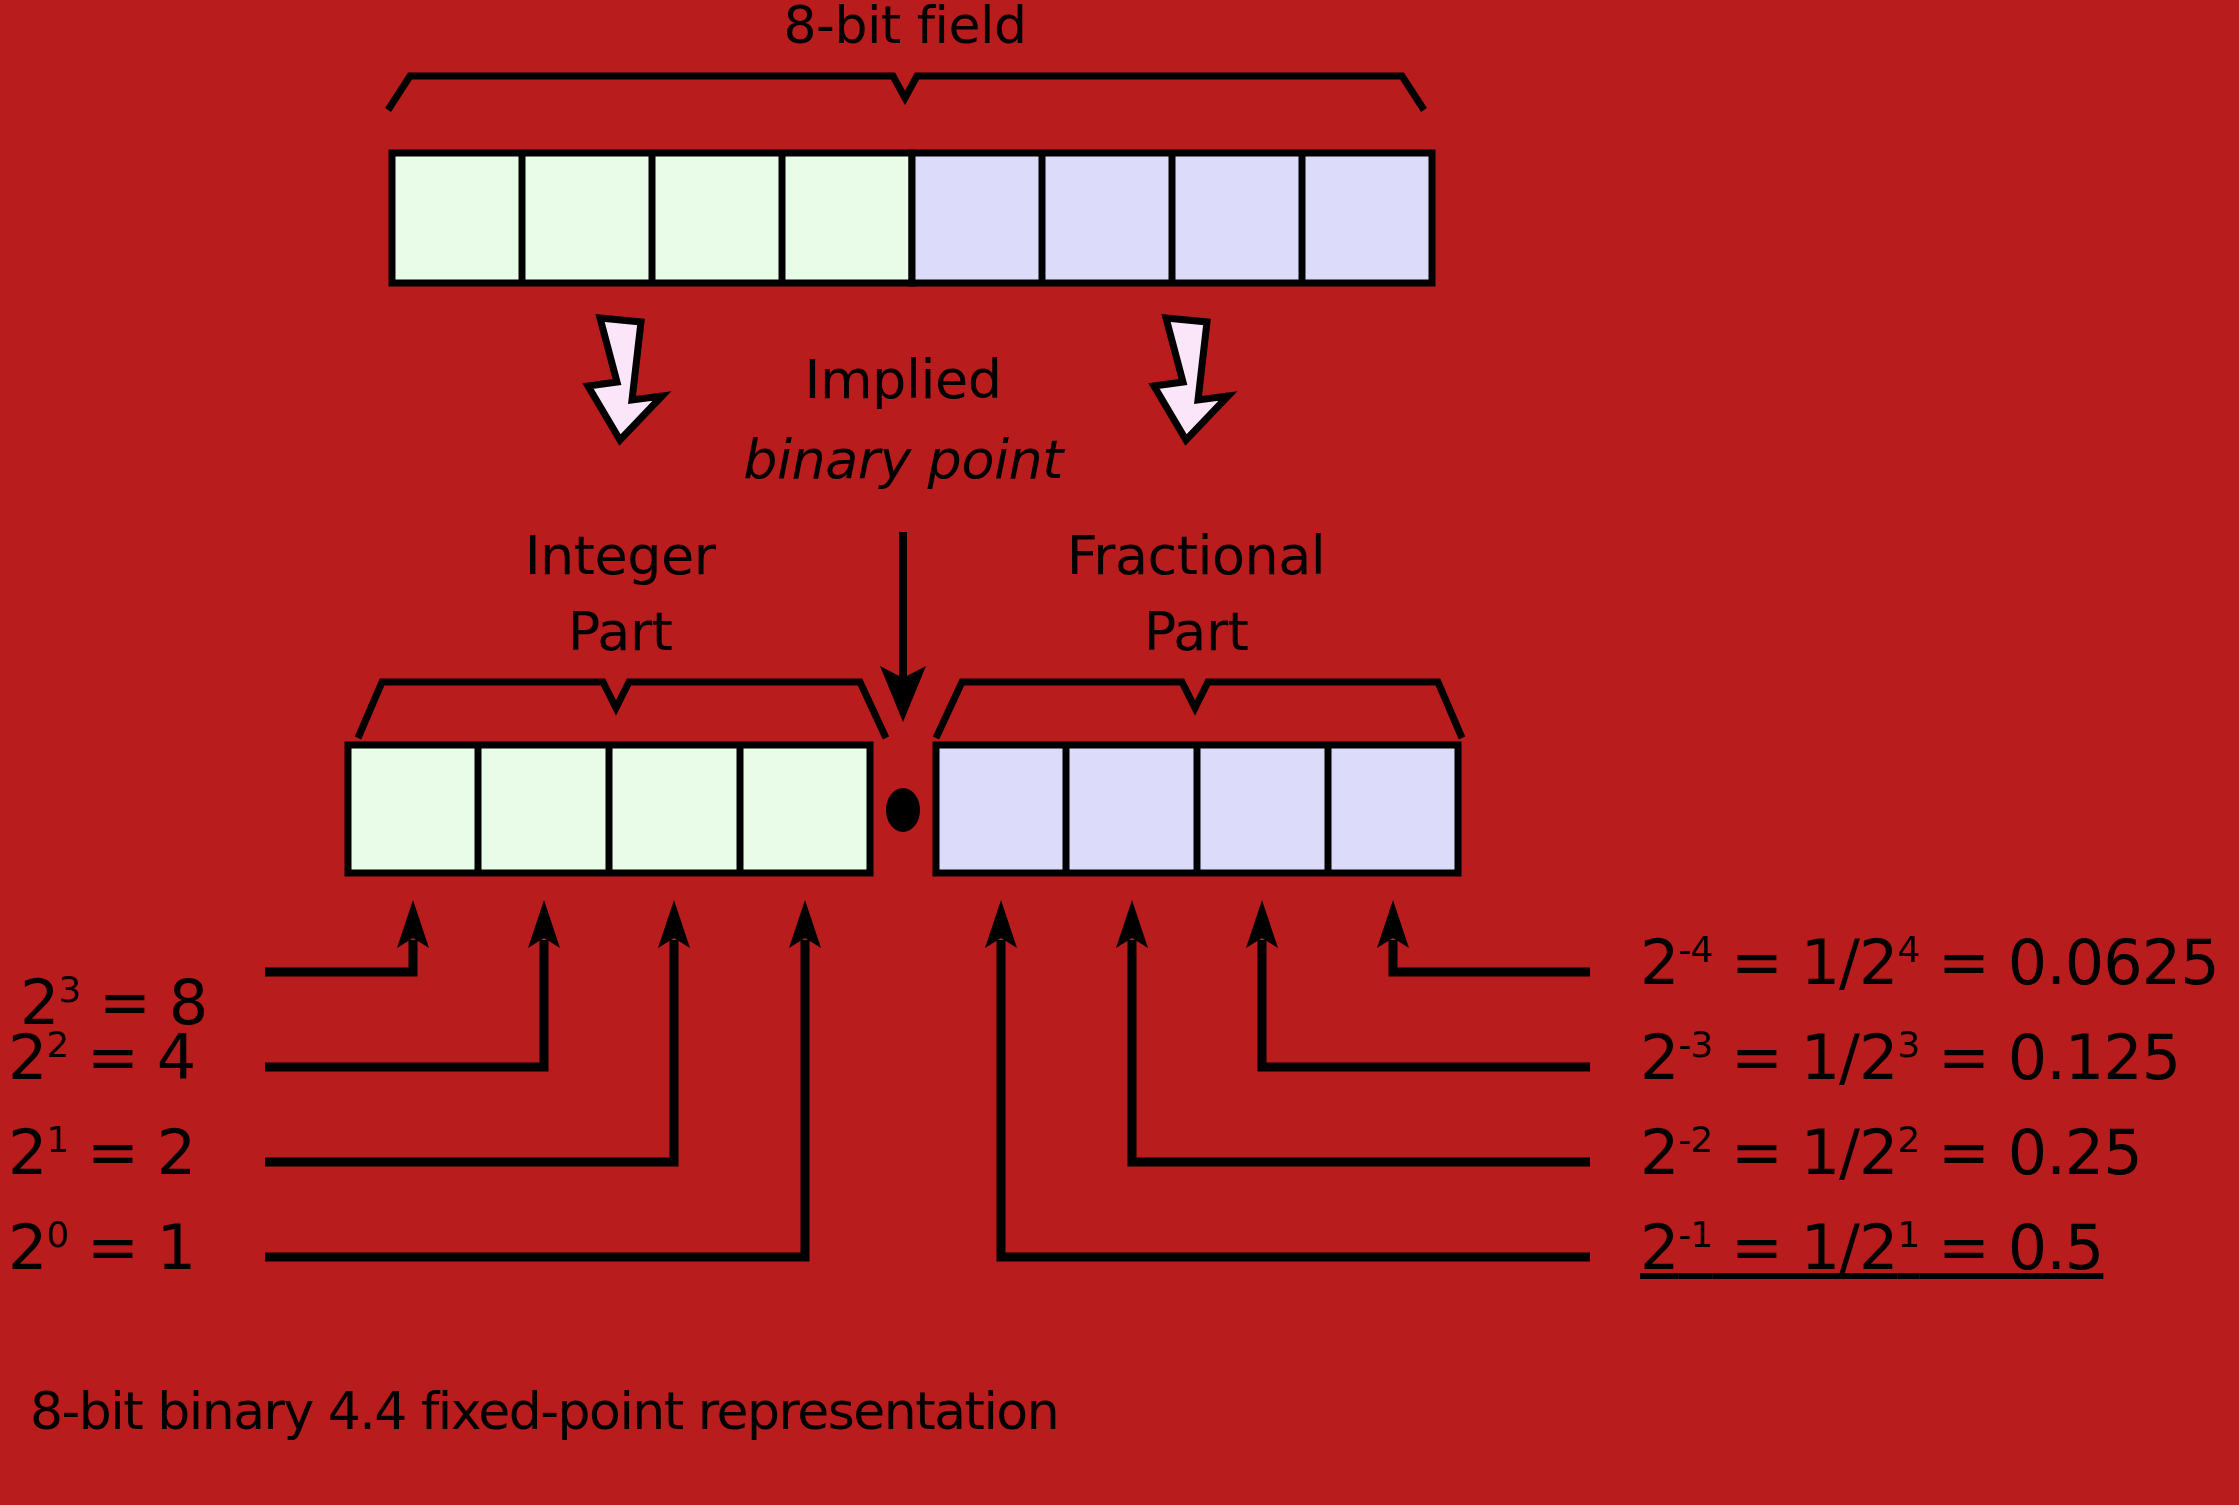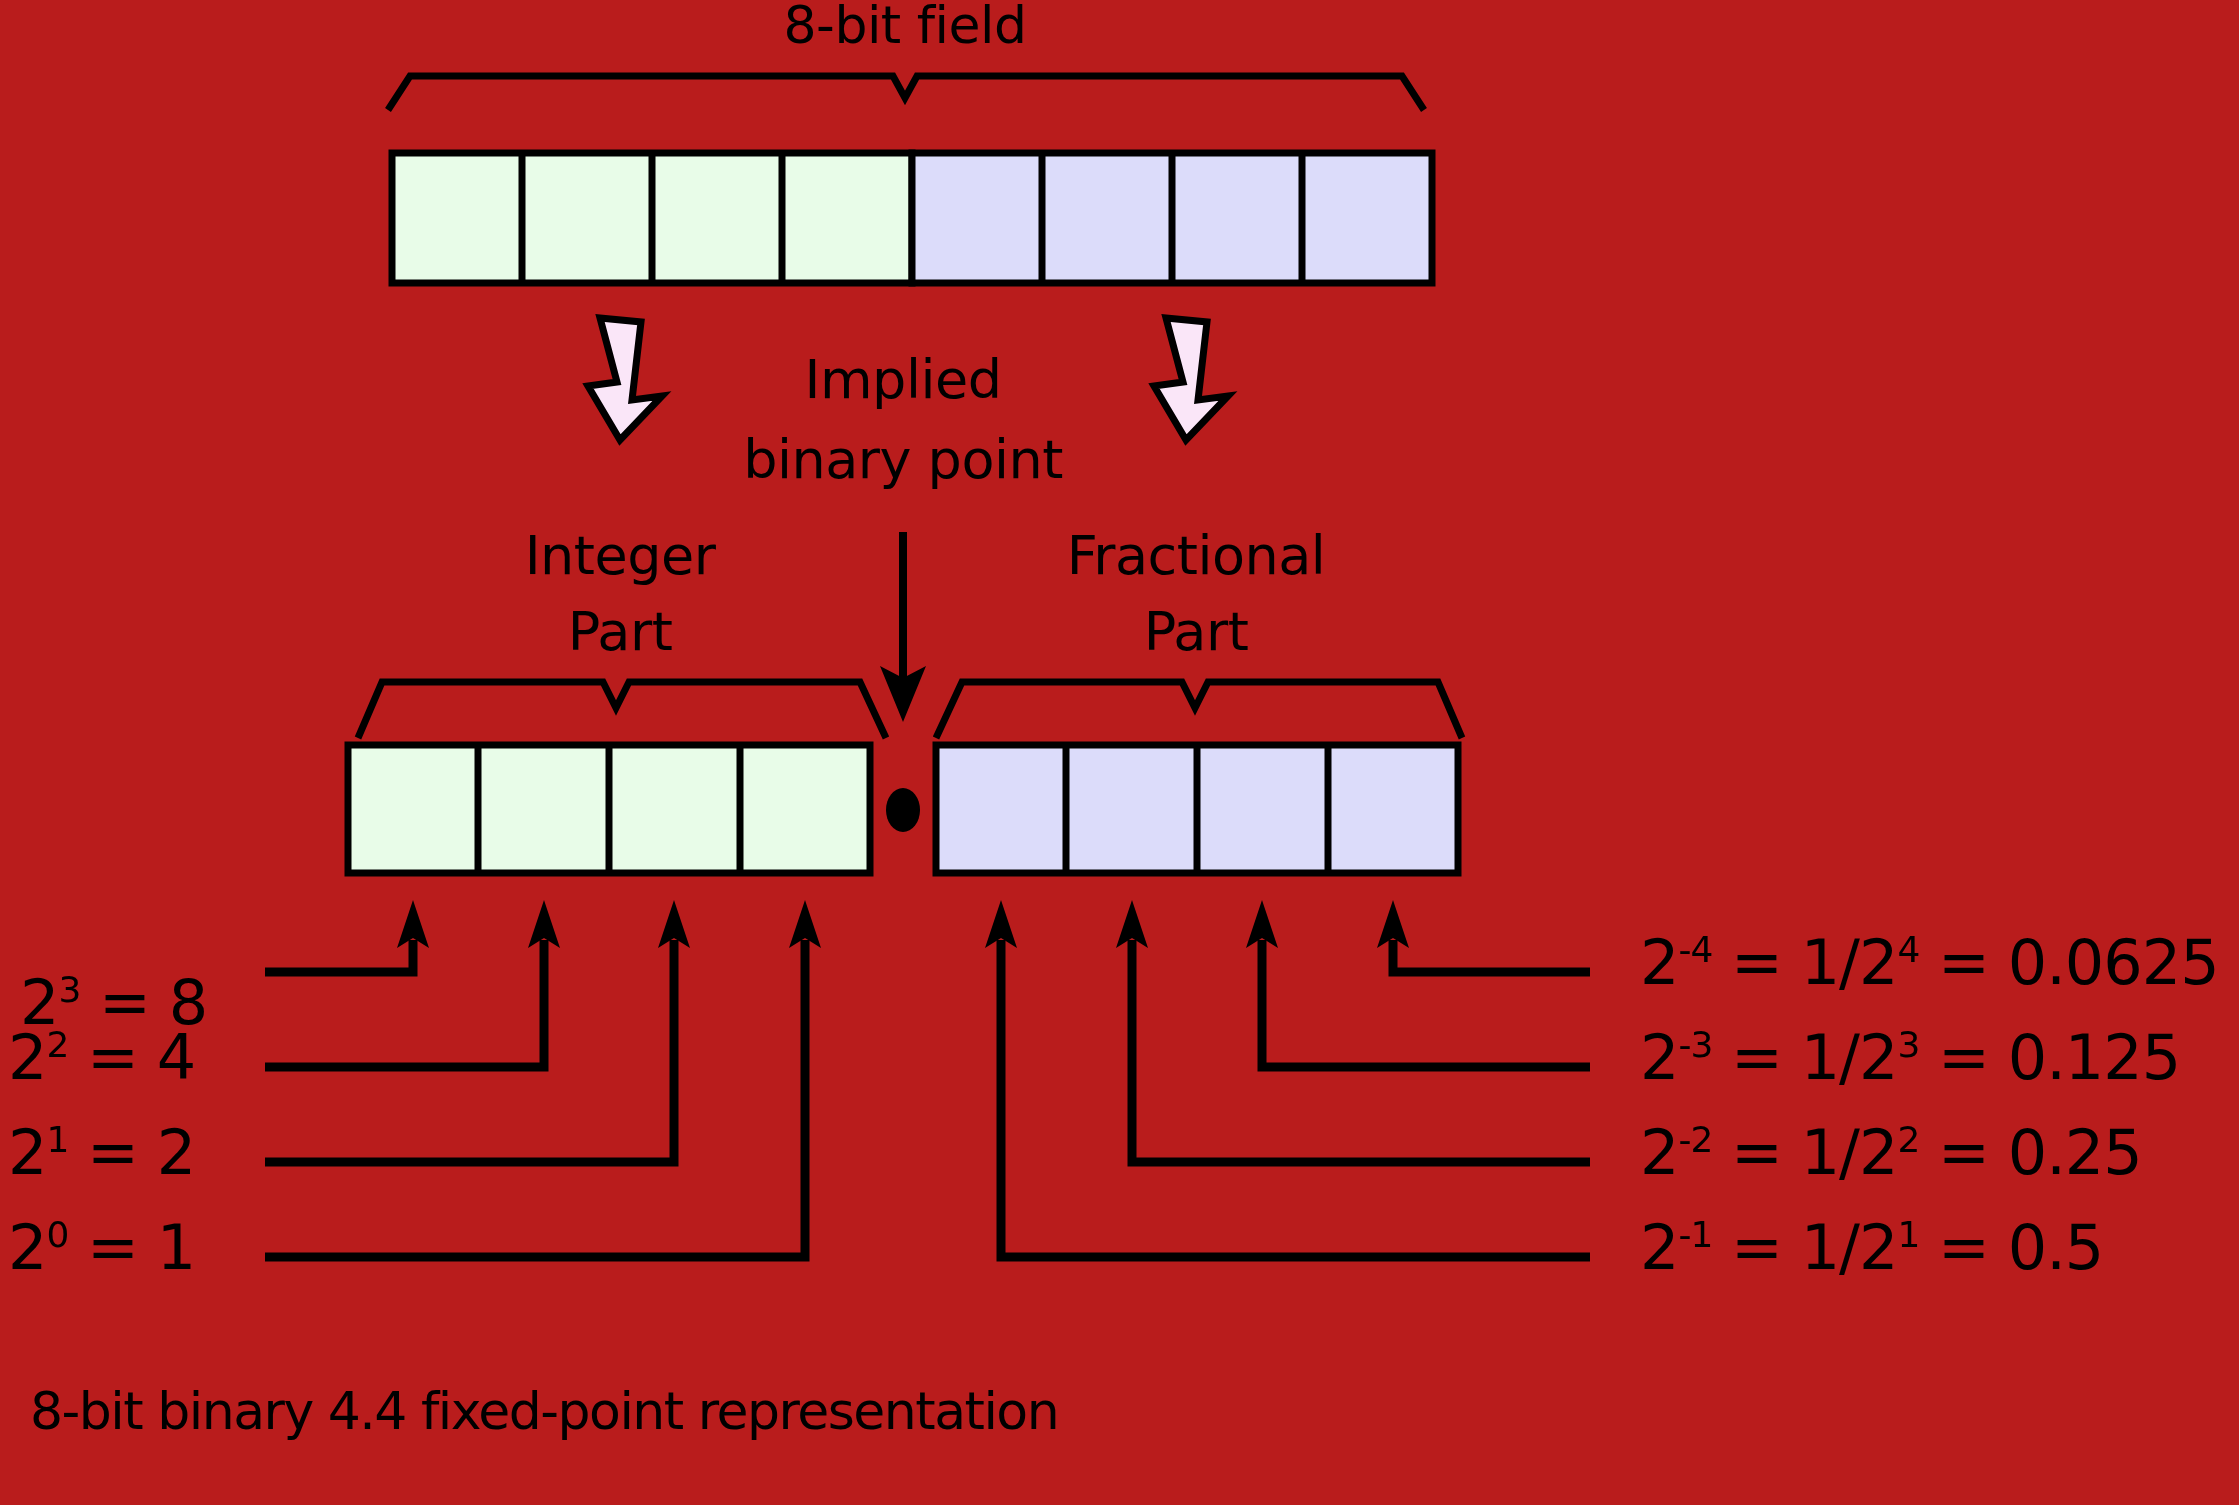--- a/index.html
+++ b/index.html
@@ -152,33 +152,33 @@
       <path d="M 1393 900 L 1377 948 L 1393 938 L 1409 948 Z"></path>
       <path d="M 1262 900 L 1246 948 L 1262 938 L 1278 948 Z"></path>
       <path d="M 1132 900 L 1116 948 L 1132 938 L 1148 948 Z"></path>
       <path d="M 1001 900 L 985 948 L 1001 938 L 1017 948 Z"></path>
     </g>
   </svg>
 
   <div class="txt t-title center" style="left:905px; top:-2px;">8-bit field</div>
 
   <div class="txt t-mid center" style="left:903px; top:352px;">Implied</div>
-  <div class="txt t-mid center" style="left:903px; top:432px;">binary point</div>
+  <div class="txt t-mid center" style="left:903px; top:432px;font-style:italic;">binary point</div>
 
   <div class="txt t-label center" style="left:620px; top:528px;">Integer</div>
   <div class="txt t-label center" style="left:620px; top:604px;">Part</div>
 
   <div class="txt t-label center" style="left:1196px; top:528px;">Fractional</div>
   <div class="txt t-label center" style="left:1196px; top:604px;">Part</div>
 
   <div class="txt t-pow" style="left:20px; top:930px;margin-top:40px;"><span>2</span><sup>3</sup><span> = 8</span></div>
   <div class="txt t-pow" style="left:8px; top:1025px;"><span>2</span><sup>2</sup><span> = 4</span></div>
   <div class="txt t-pow" style="left:8px; top:1120px;"><span>2</span><sup>1</sup><span> = 2</span></div>
   <div class="txt t-pow" style="left:8px; top:1215px;"><span>2</span><sup>0</sup><span> = 1</span></div>
 
   <div class="txt t-pow" style="left:1640px; top:930px;"><span>2</span><sup>-4</sup><span> = 1/2</span><sup>4</sup><span> = 0.0625</span></div>
   <div class="txt t-pow" style="left:1640px; top:1025px;"><span>2</span><sup>-3</sup><span> = 1/2</span><sup>3</sup><span> = 0.125</span></div>
   <div class="txt t-pow" style="left:1640px; top:1120px;"><span>2</span><sup>-2</sup><span> = 1/2</span><sup>2</sup><span> = 0.25</span></div>
-  <div class="txt t-pow" style="left:1640px; top:1215px;"><span>2</span><sup>-1</sup><span> = 1/2</span><sup>1</sup><span> = 0.5</span></div>
+  <div class="txt t-pow" style="left:1640px; top:1215px;text-decoration:underline;"><span>2</span><sup>-1</sup><span> = 1/2</span><sup>1</sup><span> = 0.5</span></div>
 
   <div class="txt t-caption" style="left:30px; top:1384px;">8-bit binary 4.4 fixed-point representation</div>
 
 </div>
 
 </body></html>

